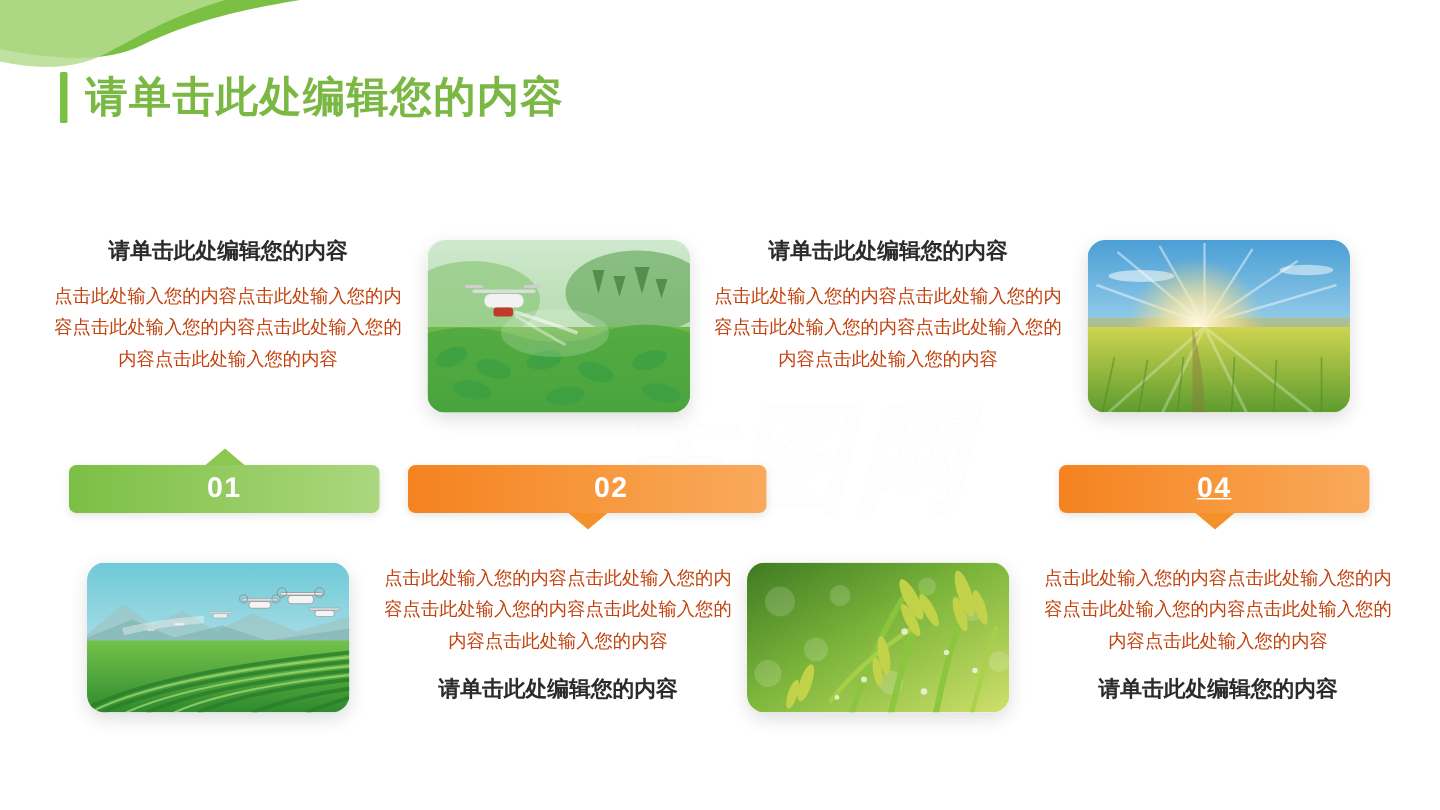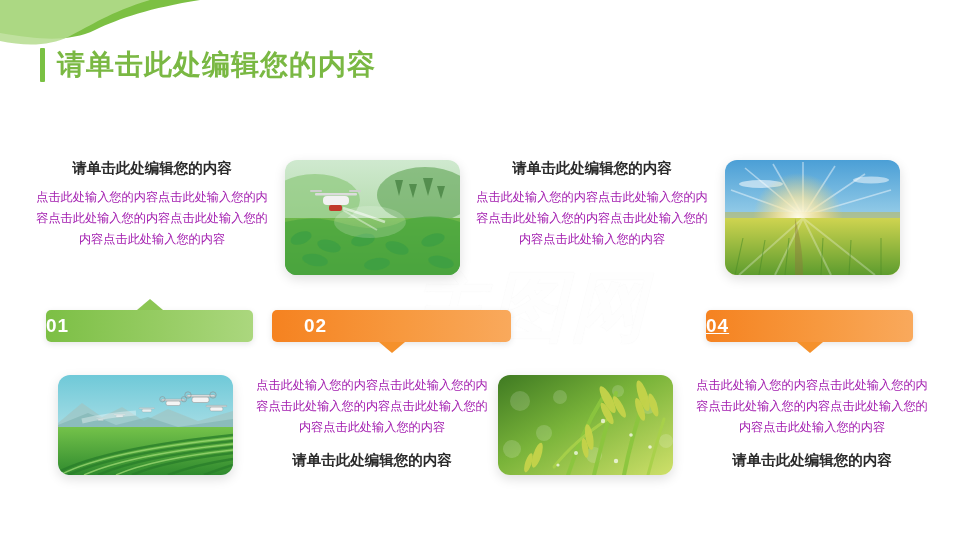--- a/index.html
+++ b/index.html
@@ -38,21 +38,21 @@
     font-style:italic;
   }
 
   
   .tb{position:absolute;width:232px;text-align:center;}
   .tb-head{
     font-size:14.5px;font-weight:bold;color:#2b2b2b;line-height:1.4;
     white-space:nowrap;
   }
   .tb-body{
-    font-size:12.2px;color:#a21caf;line-height:1.72;margin-top:9px;
+    font-size:12.2px;color:#c2410c;line-height:1.72;margin-top:9px;
     text-align:center;
   }
   .tb.bottom .tb-body{margin-top:0;}
   .tb.bottom .tb-head{margin-top:12px;}
 
   
   #tb1{left:36px;top:158px;}
   #tb3{left:476px;top:158px;}
   
   #tb2{left:256px;top:375px;}
@@ -65,21 +65,21 @@
   }
   #ph1{left:285px;top:160px;width:175px;height:115px;}
   #ph2{left:725px;top:160px;width:175px;height:115px;}
   #ph3{left:58px;top:375px;width:175px;height:100px;}
   #ph4{left:498px;top:375px;width:175px;height:100px;}
   .photo svg{display:block;width:100%;height:100%;}
 
   
   .bar{
     position:absolute;top:310px;width:207px;height:32px;border-radius:5px;
-    display:flex;align-items:center;
+    display:flex;align-items:center;justify-content:center;
     color:#ffffff;font-size:19px;font-weight:bold;letter-spacing:1px;
     box-shadow:0 2px 6px rgba(0,0,0,.10);
   }
   .bar.green{background:linear-gradient(90deg,#7cbf45 0%,#96cc63 55%,#abd77e 100%);}
   .bar.orange{background:linear-gradient(90deg,#f58220 0%,#f7993f 55%,#f9a95c 100%);}
   .bar .num{position:relative;z-index:2;}
   .bar .tri{position:absolute;left:50%;transform:translateX(-50%);width:0;height:0;}
   .bar .tri.up{top:-11px;border-left:13px solid transparent;border-right:13px solid transparent;border-bottom:11px solid #8cc653;}
   .bar .tri.down{bottom:-11px;border-left:13px solid transparent;border-right:13px solid transparent;border-top:11px solid #f5912b;}
   #bar1{left:46px;}

